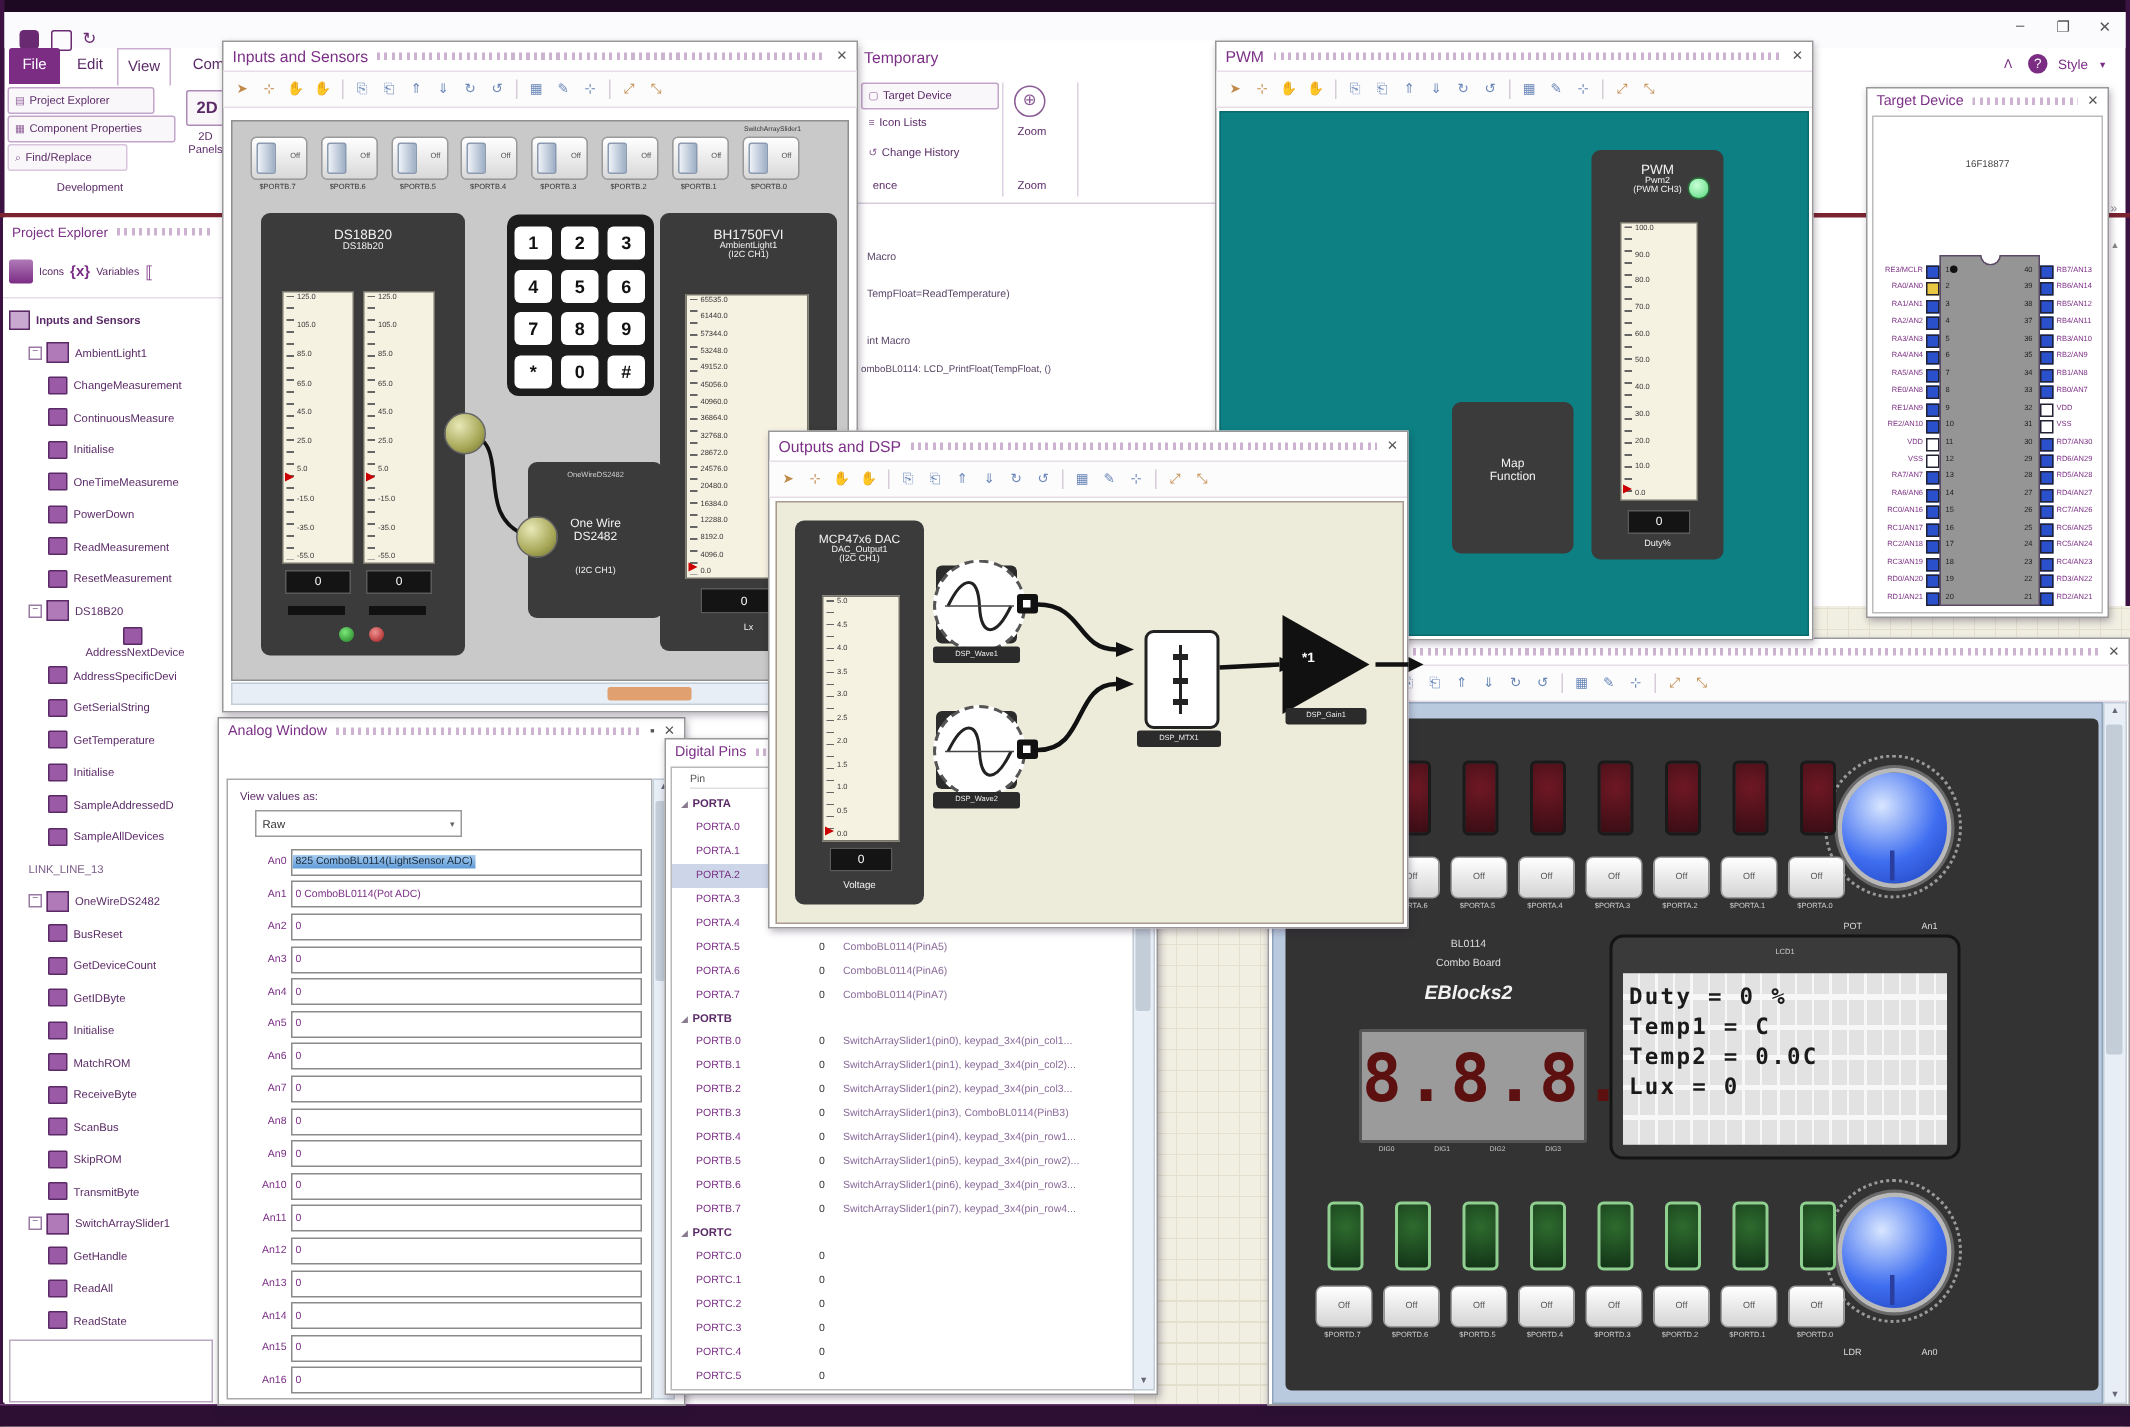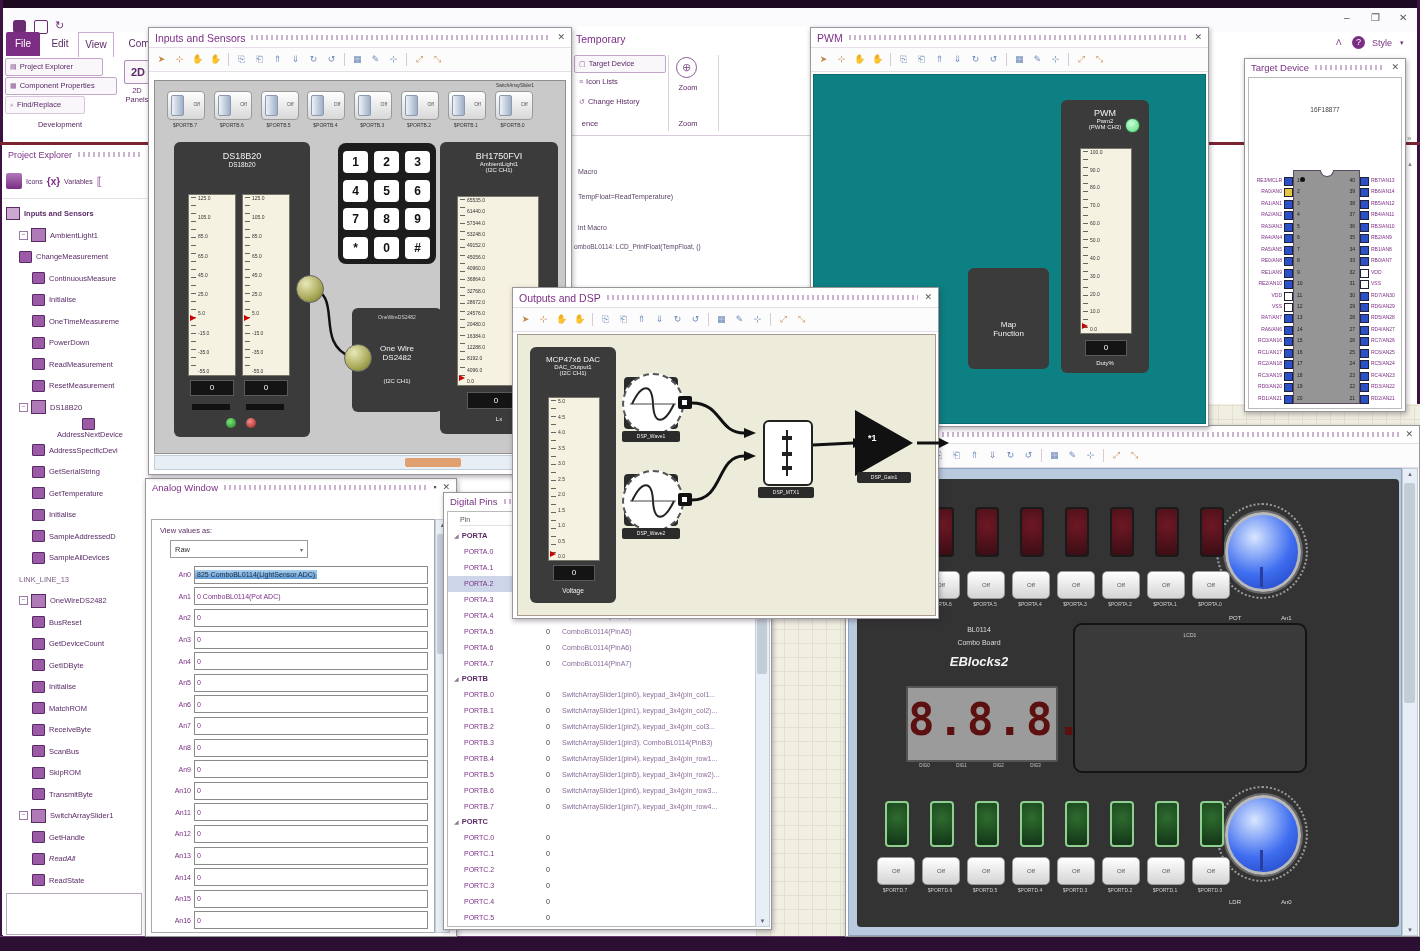--- a/index.html
+++ b/index.html
@@ -186,21 +186,21 @@
     <div id="pe-tree" style="padding-top:4px;">
         <div class="trow" style="padding-left: 4px;">
           <div style="width: 12px; height: 11px; background: rgb(201, 169, 208); border: 1.5px solid rgb(90, 42, 102); margin-right: 4px;"></div>
           <div style="font-weight: bold;">Inputs and Sensors</div>
         </div>
         <div class="trow" style="padding-left: 17px;">
           <div class="expbox">–</div>
           <div class="cicon"></div>
           <div>AmbientLight1</div>
         </div>
-        <div class="trow" style="padding-left: 17px;">
+        <div class="trow" style="padding-left: 30px;">
           <div class="micon"></div>
           <div>ChangeMeasurement</div>
         </div>
         <div class="trow" style="padding-left: 30px;">
           <div class="micon"></div>
           <div>ContinuousMeasure</div>
         </div>
         <div class="trow" style="padding-left: 30px;">
           <div class="micon"></div>
           <div>Initialise</div>
@@ -300,21 +300,21 @@
         </div>
         <div class="trow" style="padding-left: 17px;">
           <div class="expbox">–</div>
           <div class="cicon"></div>
           <div>SwitchArraySlider1</div>
         </div>
         <div class="trow" style="padding-left: 30px;">
           <div class="micon"></div>
           <div>GetHandle</div>
         </div>
-        <div class="trow" style="padding-left: 30px; font-style: italic;">
+        <div class="trow" style="padding-left: 30px;">
           <div class="micon"></div>
           <div>ReadAll</div>
         </div>
         <div class="trow" style="padding-left: 30px;">
           <div class="micon"></div>
           <div>ReadState</div>
         </div>
       </div>
     <div class="abs" style="left:4px;top:748px;width:134px;height:40px;border:1px solid #b9a9c0;background:#fff;"></div>
   </div>
@@ -605,20 +605,24 @@
         <div class="segdigits">8.8.8.8.</div>
       </div>
       <div class="seglbls" id="seg-lbls" style="left:49px;top:284px;width:148px;">
           <span>DIG0</span>
           <span>DIG1</span>
           <span>DIG2</span>
           <span>DIG3</span>
         </div>
       <div class="lcd" style="left:216px;top:144px;width:230px;height:146px;">
         <div class="lcdhead">LCD1</div>
+        <div class="lcdbody" id="lcd-body" style="left:7px;top:24px;right:7px;bottom:8px;">Duty = 0 %
+Temp1 = C
+Temp2 = 0.0C
+Lux = 0</div>
       </div>
       <div class="bigknob" style="left:368px;top:33px;">
           <div class="ptr"></div>
         </div>
       <div class="knoblbl" style="left:372px;top:136px;">POT</div>
       <div class="knoblbl" style="left:424px;top:136px;">An1</div>
       <div class="bigknob" style="left:368px;top:316px;">
           <div class="ptr"></div>
         </div>
       <div class="knoblbl" style="left:372px;top:420px;">LDR</div>
@@ -700,21 +704,21 @@
         <div class="tsep"></div>
         <div class="ticon blue">▦</div>
         <div class="ticon blue">✎</div>
         <div class="ticon blue">⊹</div>
         <div class="tsep"></div>
         <div class="ticon tan">⤢</div>
         <div class="ticon tan">⤡</div>
       </div>
     <div class="abs" style="left:2px;top:46px;width:391px;height:348px;background:#0c8083;border:1px solid #0a6a6d;"></div>
     <div class="mblock" style="left:157px;top:240px;width:81px;height:101px;">
-      <div class="mb-t" style="font-size:8px;padding-top:52px;">Map</div>
+      <div class="mb-t" style="font-size:8px;padding-top:36px;">Map</div>
       <div class="mb-t" style="font-size:8px;">Function</div>
     </div>
     <div class="mblock" style="left:250px;top:72px;width:88px;height:273px;">
       <div class="mb-t" style="font-size:9px;padding-top:8px;">PWM</div>
       <div class="mb-t" style="font-size:6px;">Pwm2</div>
       <div class="abs" style="left:64px;top:18px;width:13px;height:13px;border-radius:50%;background:radial-gradient(circle at 40% 35%,#c8ffd8,#57d87a);border:1px solid #2a6a3a;"></div>
       <div class="mb-t" style="font-size:6px;">(PWM CH3)</div>
       <div class="scalebox" id="sc-pwm" style="left:19px;top:48px;width:50px;height:184px;">
           <div class="tk"></div>
           <div class="vv">

